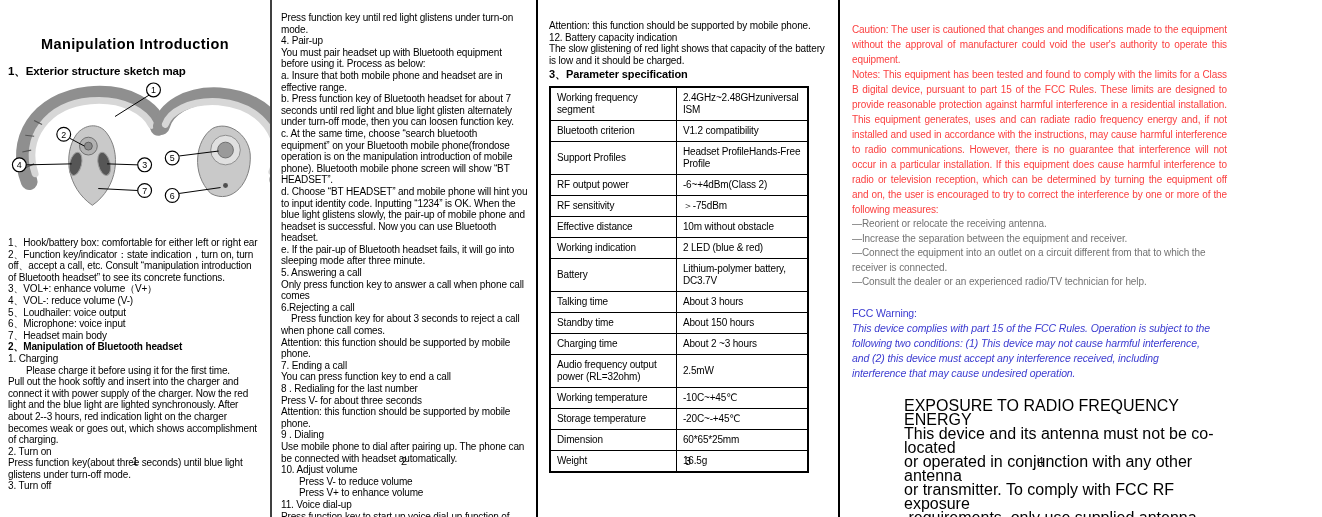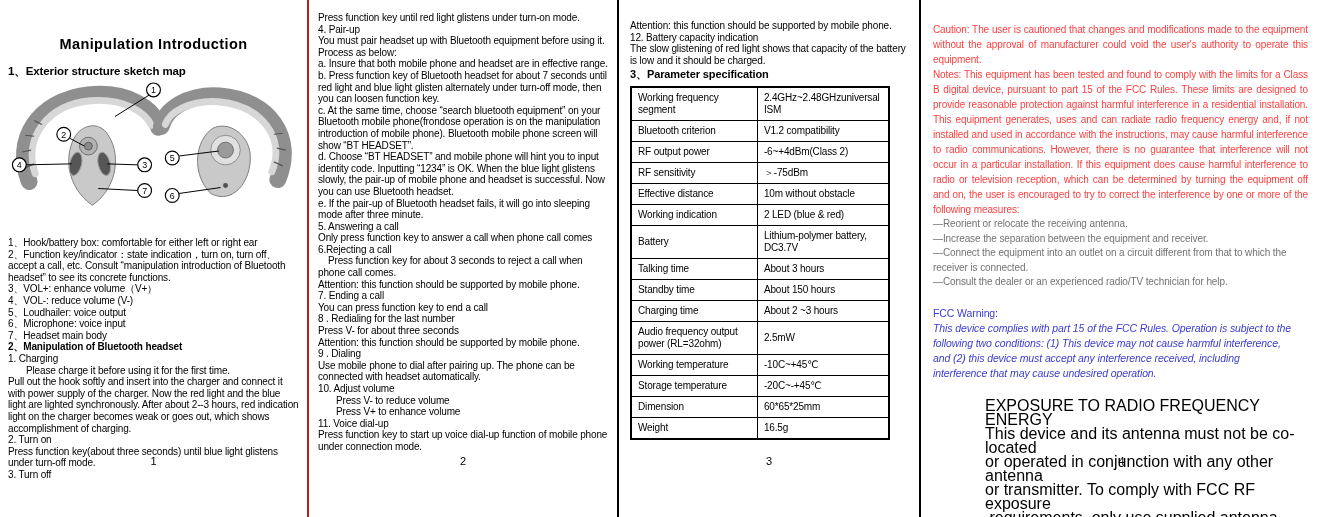--- a/index.html
+++ b/index.html
@@ -4,22 +4,22 @@
 <title>Manipulation Introduction</title>
 <style>
   html,body{margin:0;padding:0;background:#ffffff;}
   body{
     width:1322px;height:517px;
     font-family:"Liberation Sans","DejaVu Sans",sans-serif;
     color:#000;
   }
   .sheet{display:flex;width:1322px;height:517px;background:#fff;}
   .col{box-sizing:border-box;position:relative;height:517px;overflow:hidden;}
-  .col-1{width:307px;padding:12px 8px 0 8px;}
-  .col-2{width:310px;border-left:2px solid #b91c1c;padding:12px 8px 0 9px;}
+  .col-1{width:270px;padding:12px 8px 0 8px;}
+  .col-2{width:266px;border-left:2px solid #404040;padding:12px 8px 0 9px;}
   .col-3{width:302px;border-left:2px solid #000;padding:20px 8px 0 11px;}
   .col-4{width:403px;border-left:2px solid #000;padding:22px 14px 0 12px;}
 
   .line{font-size:10px;line-height:11.6px;letter-spacing:-0.15px;}
   .line.bold{font-weight:bold;}
   .line.indent{padding-left:18px;}
   .line.ti{text-indent:10px;}
   .line.gap{margin-top:0;}
 
   .p1-title{font-size:14.5px;font-weight:bold;text-align:center;letter-spacing:0.4px;margin:24px 0 12px 0;}
@@ -193,20 +193,24 @@
           <tr>
             <td class="spec-label">Working frequency segment</td>
             <td class="spec-value">2.4GHz~2.48GHzuniversal ISM</td>
           </tr>
 
           <tr>
             <td class="spec-label">Bluetooth criterion</td>
             <td class="spec-value">V1.2 compatibility</td>
           </tr>
 
+          <tr>
+            <td class="spec-label">Support Profiles</td>
+            <td class="spec-value">Headset ProfileHands-Free Profile</td>
+          </tr>
 
           <tr>
             <td class="spec-label">RF output power</td>
             <td class="spec-value">-6~+4dBm(Class 2)</td>
           </tr>
 
           <tr>
             <td class="spec-label">RF sensitivity</td>
             <td class="spec-value">＞-75dBm</td>
           </tr>

